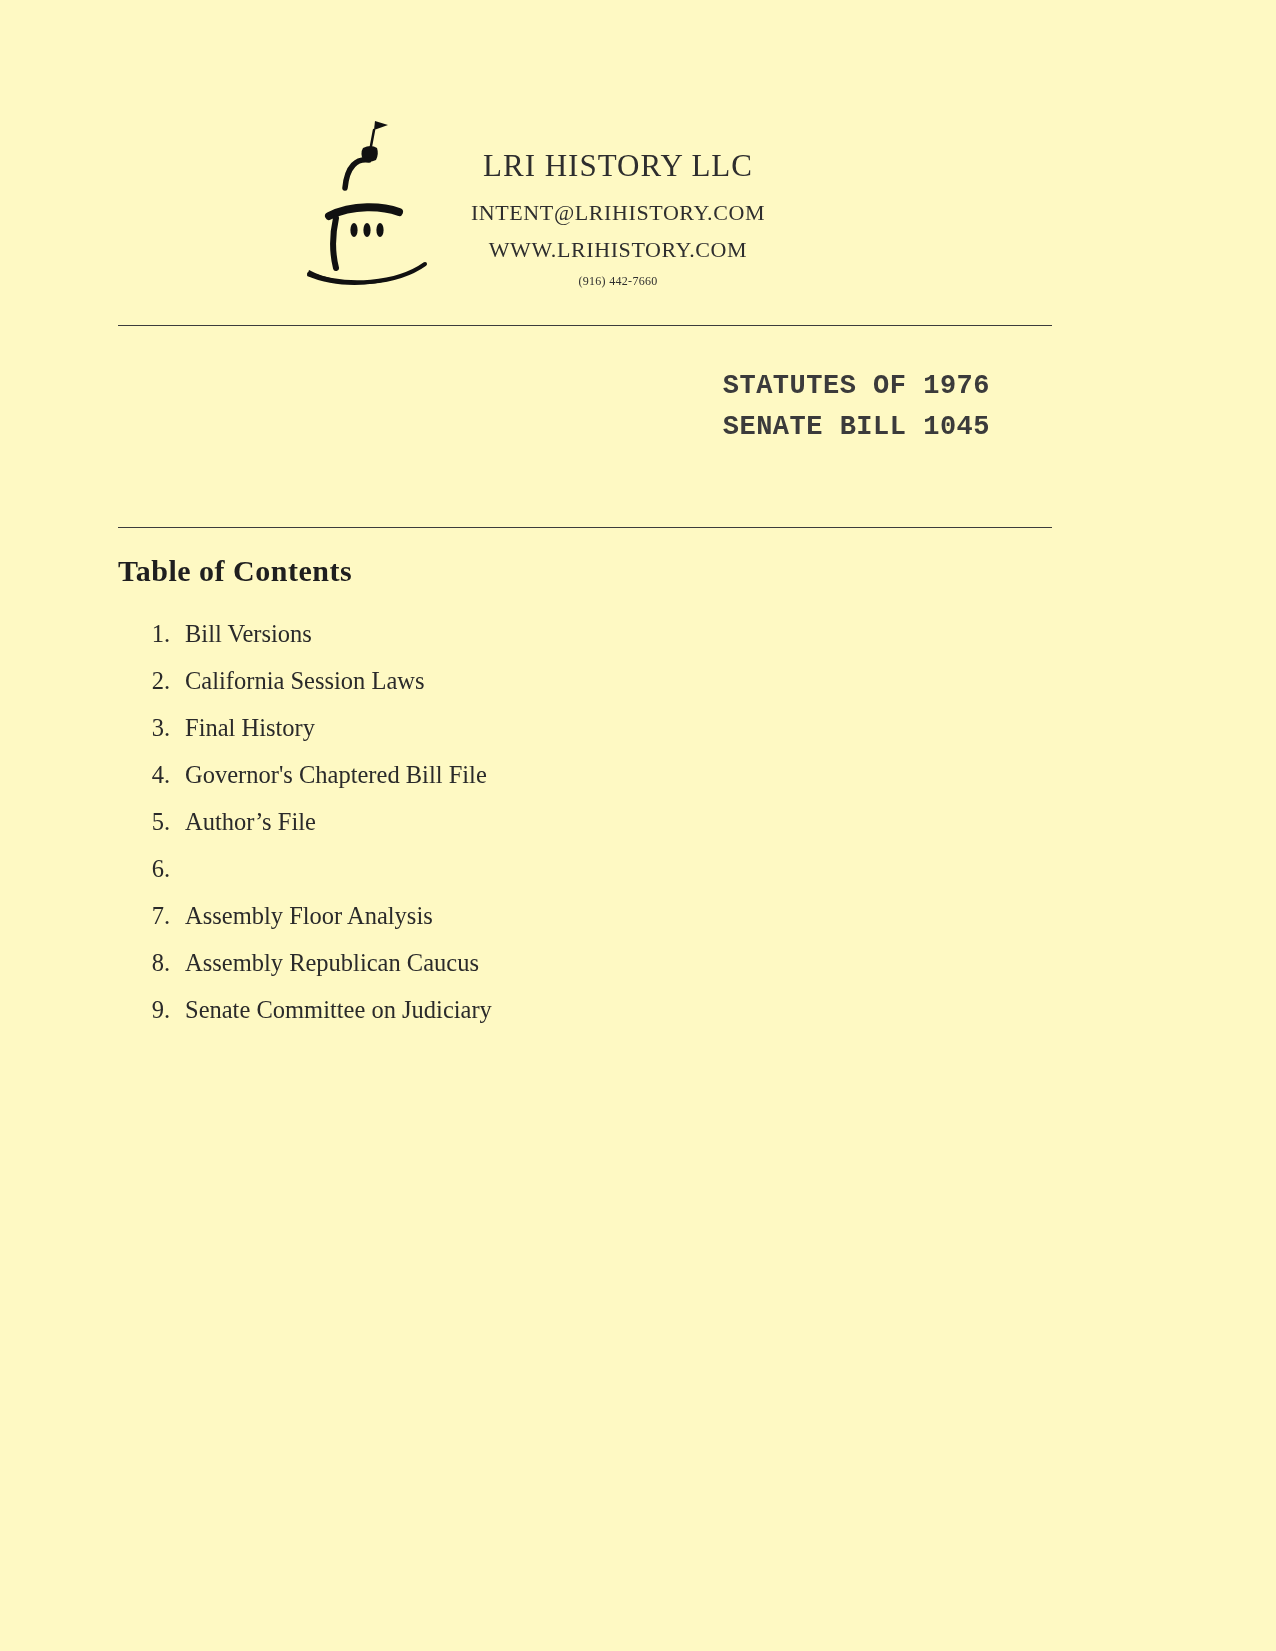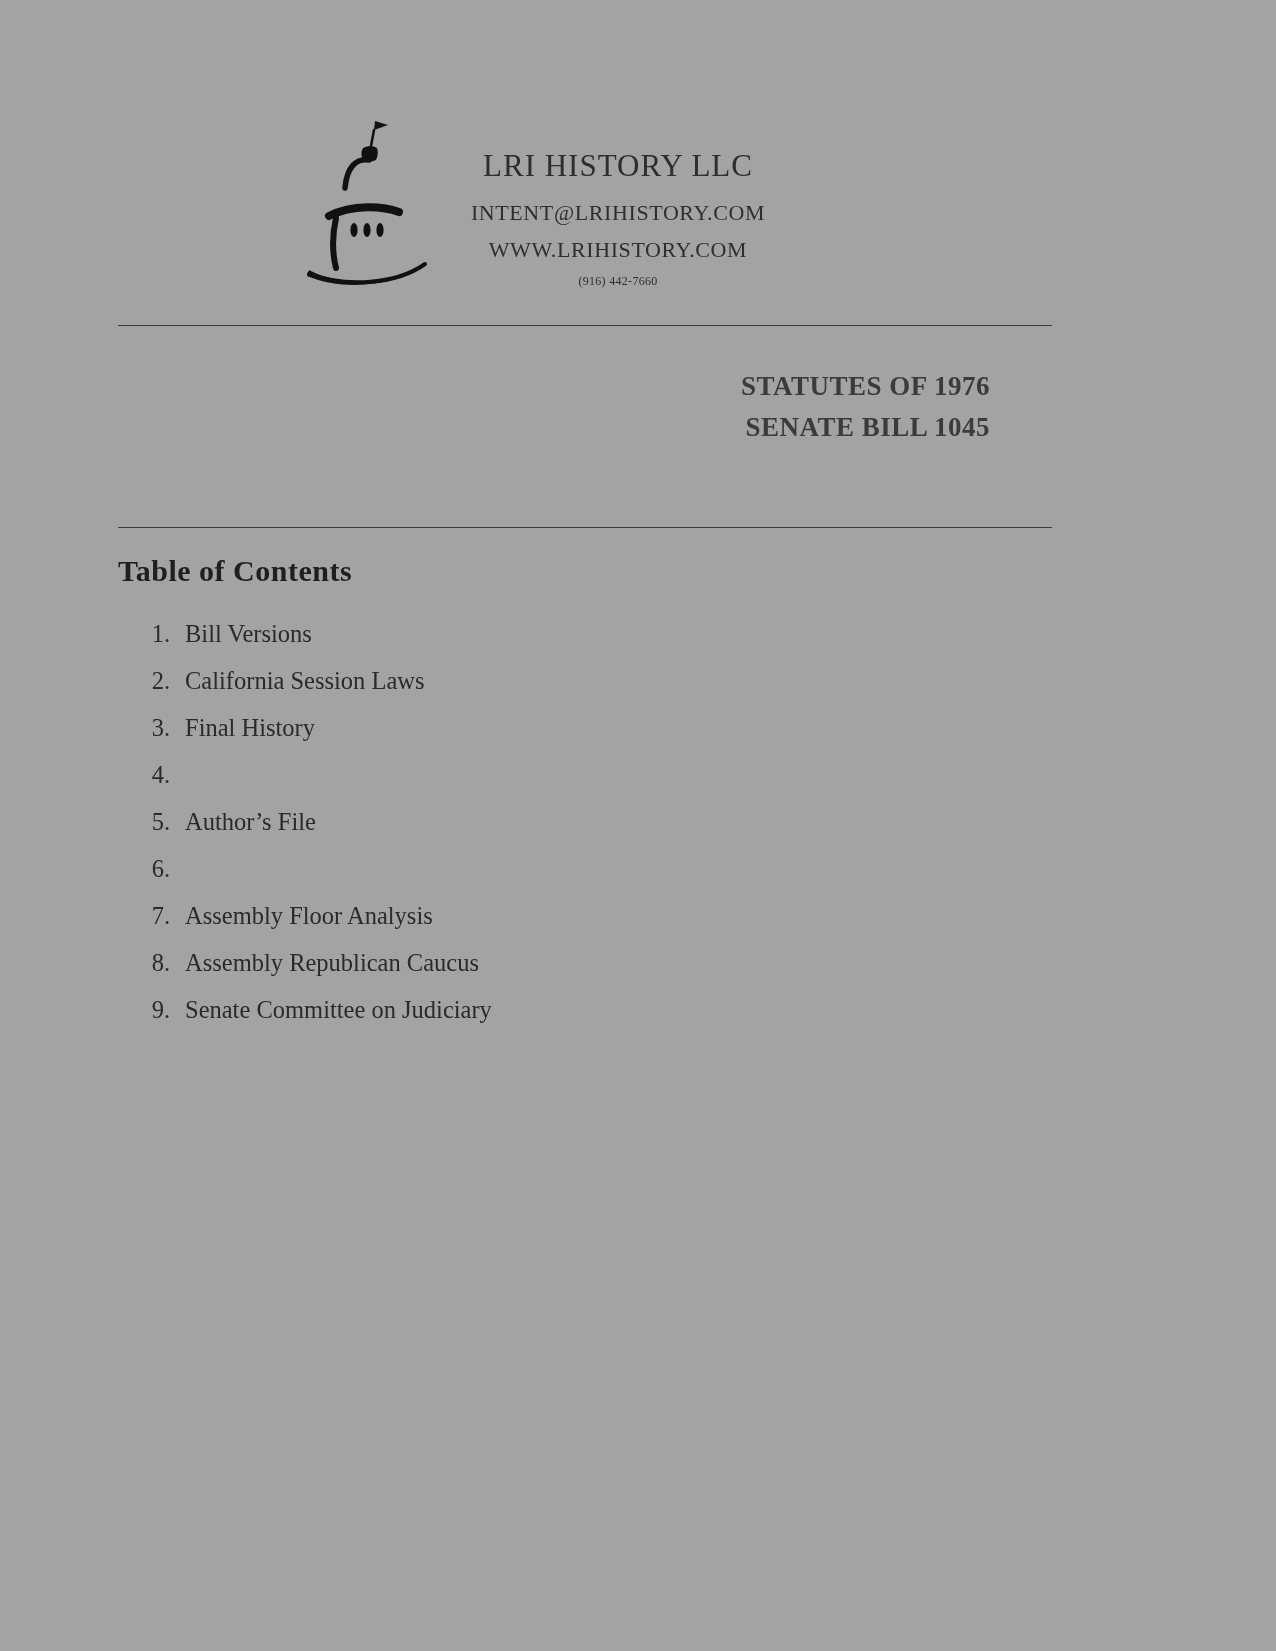--- a/index.html
+++ b/index.html
@@ -1,21 +1,21 @@
 <!DOCTYPE html>
 <html><head>
 <meta charset="utf-8">
 <style>
   * { box-sizing: border-box; }
   html, body { margin: 0; padding: 0; background: #ffffff; }
   .page {
     position: relative;
     width: 1276px;
     height: 1651px;
-    background: #a3a3a3;
+    background: #fef9c3;
     font-family: "Liberation Serif", serif;
     color: #1d1d1d;
     overflow: hidden;
     padding-left: 16px;
   }
 
   
   .header {
     position: absolute;
     top: 118px;
@@ -67,21 +67,21 @@
     position: absolute;
     top: 366px;
     right: 286px;
     text-align: right;
     font-weight: bold;
     font-size: 27px;
     line-height: 41px;
     color: #3b3b3b;
     letter-spacing: 0.5px;
   }
-  .statute-line { white-space: pre; }
+  .statute-line { white-space: pre; font-family: Liberation Mono, monospace; }
 
   
   .toc-title {
     position: absolute;
     top: 554px;
     left: 118px;
     font-size: 30px;
     font-weight: bold;
     letter-spacing: 0.5px;
     color: #1f1f1f;
@@ -169,20 +169,21 @@
     <div class="toc-row">
       <span class="toc-num">2.</span>
       <span class="toc-label">California Session Laws</span>
     </div>
     <div class="toc-row">
       <span class="toc-num">3.</span>
       <span class="toc-label">Final History</span>
     </div>
     <div class="toc-row">
       <span class="toc-num">4.</span>
+      <span class="toc-label">Governor's Chaptered Bill File</span>
     </div>
     <div class="toc-row">
       <span class="toc-num">5.</span>
       <span class="toc-label">Author’s File</span>
     </div>
     <div class="toc-row">
       <span class="toc-num">6.</span>
     </div>
     <div class="toc-row">
       <span class="toc-num">7.</span>

